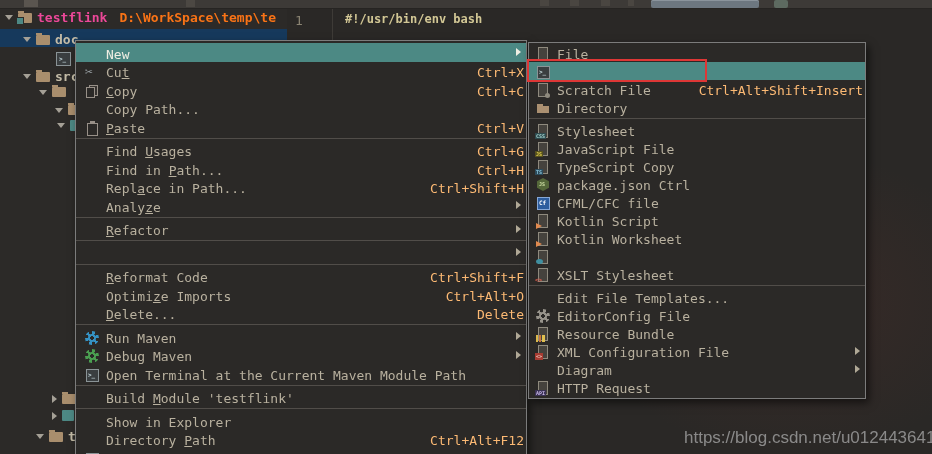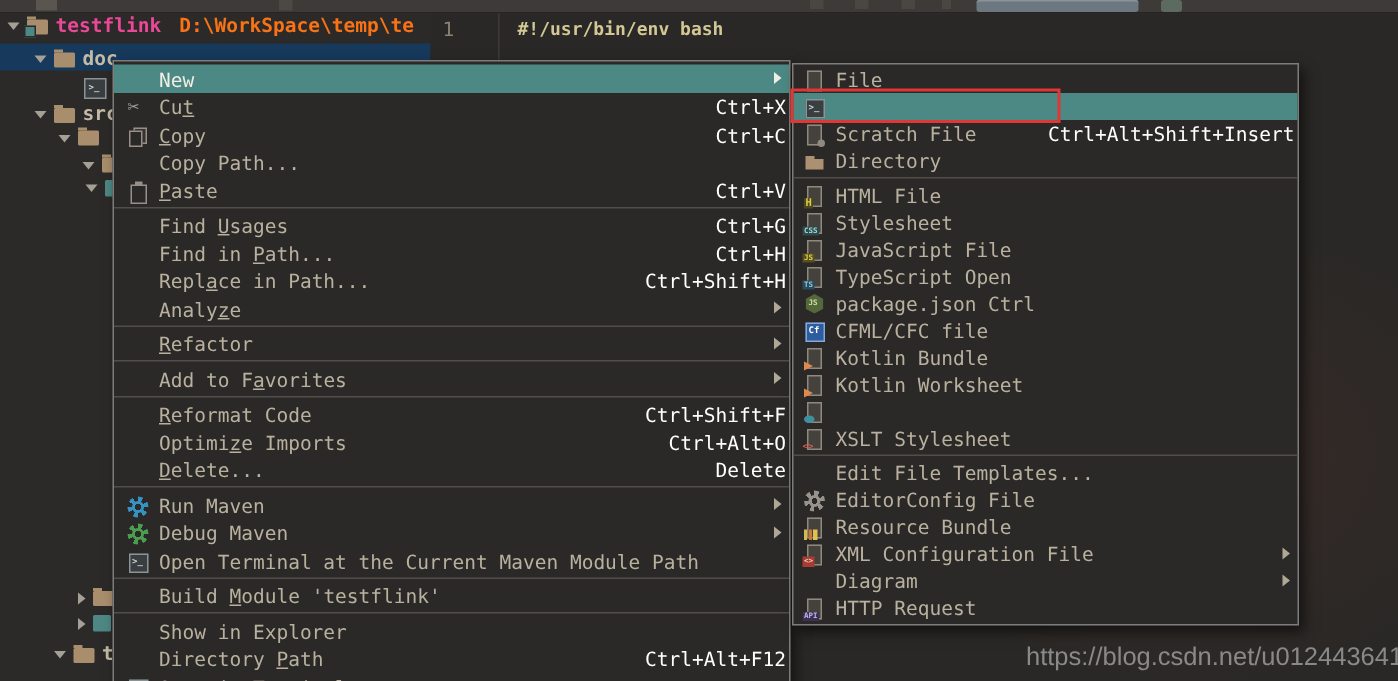--- a/index.html
+++ b/index.html
@@ -54,21 +54,21 @@
 
   
   .menu{position:absolute;background:#2b2927;border:1px solid #7c7c7c;box-sizing:border-box;
         box-shadow:3px 4px 8px rgba(0,0,0,.55);font-size:13px;color:#b9b19f;padding:2px 0}
   #context-menu{left:75px;top:40px;width:452px;height:500px;z-index:5}
   #new-submenu{left:528px;top:42px;width:338px;z-index:6;padding-top:1px}
   .mi{display:flex;align-items:flex-end;height:18.5px;padding:0 2px 0 8px;position:relative;white-space:nowrap;cursor:default}
   #new-submenu .mi{height:18px;padding-left:6px}
   .mi.hl{background:var(--selection-teal);color:#efeee3}
   .lab u{text-decoration:underline}
-  .sc{margin-left:auto;color:#ffffff;padding-left:14px}
+  .sc{margin-left:auto;color:#fdba74;padding-left:14px}
   .arrow{position:absolute;right:5px;top:50%;transform:translateY(-50%);width:0;height:0;
          border-top:4px solid transparent;border-bottom:4px solid transparent;border-left:5px solid #b0a896}
   .mi.hl .arrow{border-left-color:#efeee3}
   .msep{height:1px;background:#514d49;margin:2px 0}
 
   
   .ic{width:16px;height:16px;margin-right:6px;position:relative;flex:none}
   
   .ic-file-icon::before,.ic-scratch-file-icon::before,.ic-html-file-icon::before,.ic-css-file-icon::before,
   .ic-js-file-icon::before,.ic-ts-file-icon::before,.ic-kotlin-icon::before,.ic-coffeescript-icon::before,
@@ -229,21 +229,20 @@
     </div>
     <div class="msep"></div>
     <div class="mi">
       <span class="ic"></span>
       <span class="lab"><u>R</u>efactor</span>
       <span class="arrow"></span>
     </div>
     <div class="msep"></div>
     <div class="mi">
       <span class="ic"></span>
-      <span class="lab">Add to F<u>a</u>vorites</span>
       <span class="arrow"></span>
     </div>
     <div class="msep"></div>
     <div class="mi">
       <span class="ic"></span>
       <span class="lab"><u>R</u>eformat Code</span>
       <span class="sc">Ctrl+Shift+F</span>
     </div>
     <div class="mi">
       <span class="ic"></span>
@@ -302,46 +301,42 @@
       <span class="ic ic-scratch-file-icon"></span>
       <span class="lab">Scratch File</span>
       <span class="sc">Ctrl+Alt+Shift+Insert</span>
     </div>
     <div class="mi">
       <span class="ic ic-folder-icon"></span>
       <span class="lab">Directory</span>
     </div>
     <div class="msep"></div>
     <div class="mi">
-      <span class="ic ic-html-file-icon"></span>
-      <span class="lab">HTML File</span>
-    </div>
-    <div class="mi">
       <span class="ic ic-css-file-icon"></span>
       <span class="lab">Stylesheet</span>
     </div>
     <div class="mi">
       <span class="ic ic-js-file-icon"></span>
       <span class="lab">JavaScript File</span>
     </div>
     <div class="mi">
       <span class="ic ic-ts-file-icon"></span>
-      <span class="lab">TypeScript Open</span>
+      <span class="lab">TypeScript Copy</span>
     </div>
     <div class="mi">
       <span class="ic ic-package-json-icon"></span>
       <span class="lab">package.json Ctrl</span>
     </div>
     <div class="mi">
       <span class="ic ic-cfml-icon"></span>
       <span class="lab">CFML/CFC file</span>
     </div>
     <div class="mi">
       <span class="ic ic-kotlin-icon"></span>
-      <span class="lab">Kotlin Bundle</span>
+      <span class="lab">Kotlin Script</span>
     </div>
     <div class="mi">
       <span class="ic ic-kotlin-icon"></span>
       <span class="lab">Kotlin Worksheet</span>
     </div>
     <div class="mi">
       <span class="ic ic-coffeescript-icon"></span>
     </div>
     <div class="mi">
       <span class="ic ic-xslt-icon"></span>

